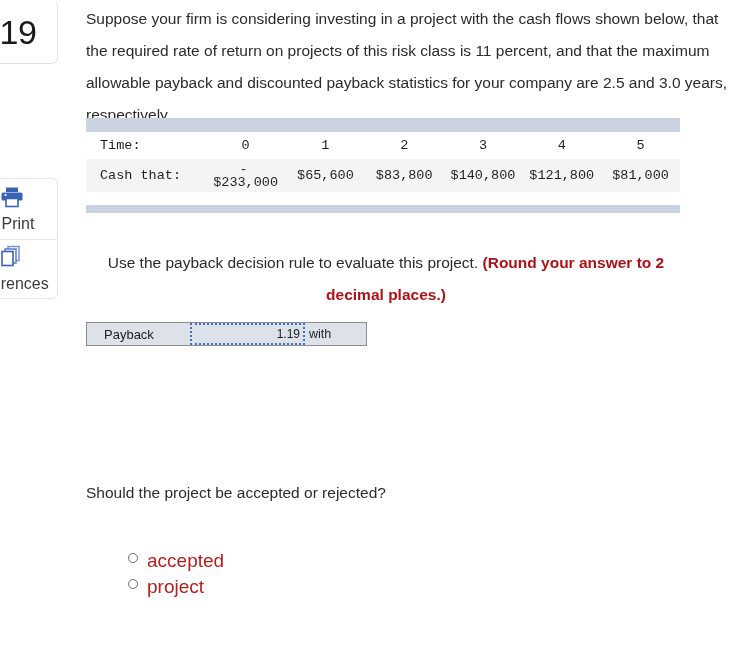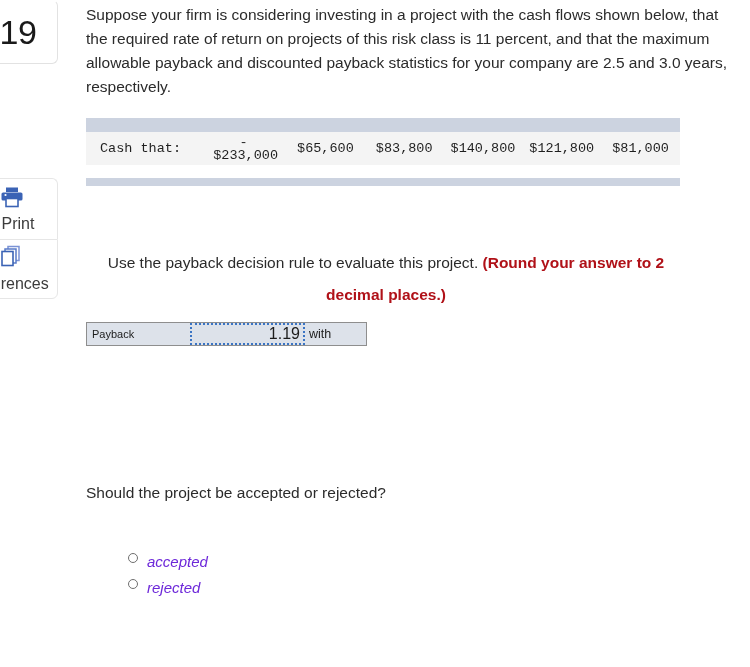--- a/index.html
+++ b/index.html
@@ -50,21 +50,21 @@
   .tool-caption {
     font-size: 16px; color: #3c3c3c; margin-top: 3px;
     position: relative; left: 6px;
   }
 
   
   .main { position: absolute; left: 86px; top: 0; width: 664px; }
 
   .stem {
     position: absolute; left: 0; top: 3px; width: 658px;
-    font-size: 15.5px; line-height: 24px;
+    font-size: 15.5px; line-height: 32px;
     color: #2b2b2b;
   }
 
   
   .cf-wrap { position: absolute; left: 0; top: 118px; width: 594px; }
   .cf-topbar { height: 14px; background: #ccd3e0; }
   .cf-table { width: 100%; border-collapse: collapse; table-layout: fixed; }
   .cf-table td {
     font-family: "Liberation Mono", monospace;
     font-size: 13.5px;
@@ -93,52 +93,52 @@
 
   
   .ans-box {
     position: absolute; left: 0; top: 322px;
     width: 281px; height: 24px;
     background: #dde2ea;
     border: 1px solid #8e8e8e;
     display: flex; align-items: stretch;
   }
   .ans-label {
-    width: 103px; padding-left: 5px;
+    width: 103px; padding-left: 17px;
     display: flex; align-items: center;
-    font-size: 11px; color: #1c1c1c;
+    font-size: 13px; color: #1c1c1c;
   }
   .ans-input {
     width: 115px;
     border: 2px dotted #3a74c4;
     background: #dde2ea;
     display: flex; align-items: center; justify-content: flex-end;
     padding-right: 3px;
-    font-size: 16px; color: #1c1c1c;
+    font-size: 12px; color: #1c1c1c;
   }
   .ans-unit {
     flex: 1; padding-left: 4px;
     display: flex; align-items: center;
     font-size: 12.5px; color: #1c1c1c;
   }
 
   
   .q2 {
     position: absolute; left: 0; top: 484px;
     font-size: 15.5px; color: #2b2b2b;
   }
   .choices { position: absolute; left: 42px; top: 548px; }
   .choice { display: flex; align-items: center; height: 26px; }
   .radio {
     width: 10px; height: 10px;
     border: 1px solid #6f6f6f; border-radius: 50%;
     background: #ffffff; margin-right: 9px;
     position: relative; top: -3px;
   }
-  .choice-label { font-size: 15px; color: #6d28d9; font-style: italic; }
+  .choice-label { font-size: 19px; color: #b91c1c; }
 </style>
 </head>
 <body>
 
 <div id="page">
 
   <div class="rail">
 
     <div class="qnum-box">
       <span class="qnum-text">19</span>
@@ -169,20 +169,29 @@
   </div>
 
   <div class="main">
 
     <div class="stem">Suppose your firm is considering investing in a project with the cash flows shown below, that the required rate of return on projects of this risk class is 11 percent, and that the maximum allowable payback and discounted payback statistics for your company are 2.5 and 3.0 years, respectively.</div>
 
     <div class="cf-wrap">
       <div class="cf-topbar"></div>
       <table class="cf-table">
         <tbody>
+            <tr class="cf-row-time">
+          <td class="cf-label">Time:</td>
+          <td class="cf-c0">0</td>
+          <td class="cf-c">1</td>
+          <td class="cf-c">2</td>
+          <td class="cf-c">3</td>
+          <td class="cf-c">4</td>
+          <td class="cf-c">5</td>
+        </tr>
         <tr class="cf-row-flow">
           <td class="cf-label">Cash that:</td>
           <td class="cf-c0">
             <span class="neg-wrap">
               <span class="neg-sign">-</span>
               <span class="neg-amt">$233,000</span>
             </span>
           </td>
           <td class="cf-c">$65,600</td>
           <td class="cf-c">$83,800</td>
@@ -208,18 +217,18 @@
 
     <div class="q2">Should the project be accepted or rejected?</div>
 
     <div class="choices">
       <div class="choice">
         <span class="radio"></span>
         <span class="choice-label">accepted</span>
       </div>
       <div class="choice">
         <span class="radio"></span>
-        <span class="choice-label">rejected</span>
+        <span class="choice-label">project</span>
       </div>
     </div>
 
   </div>
 </div>
 
 </body></html>

